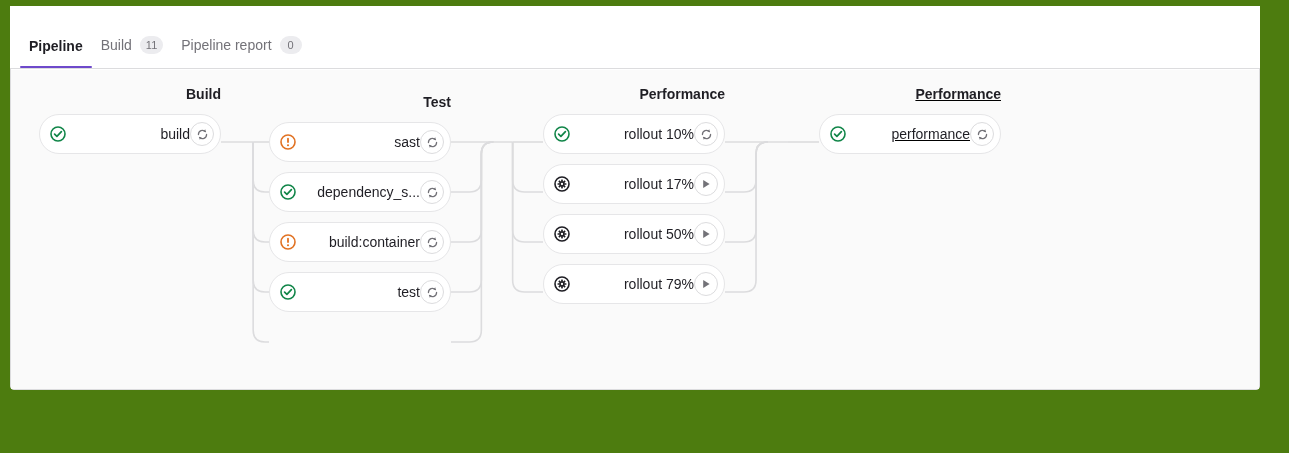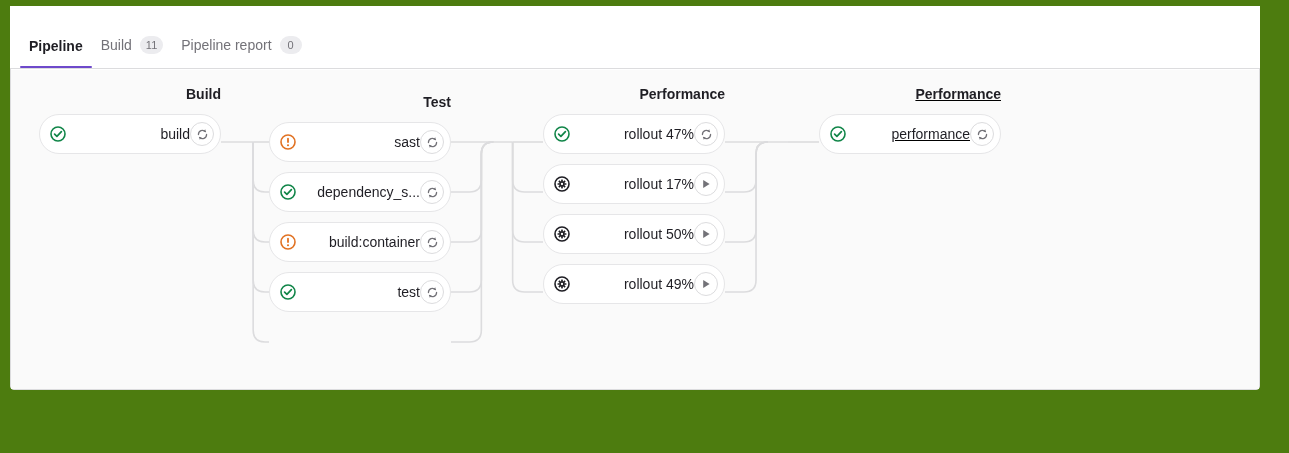--- a/index.html
+++ b/index.html
@@ -261,21 +261,21 @@
             </span>
        </div>
         </div>
         <div class="stage" style="left: 532px; top: 16px;">
           <div class="stage-title">Performance</div>
           <div class="job">
          <svg class="status-icon" viewBox="0 0 16 16">
       <circle cx="8" cy="8" r="7" fill="#fff" stroke="#108548" stroke-width="1.6"></circle>
       <path d="M4.6 8.2 L6.9 10.4 L11.4 5.7" fill="none" stroke="#108548" stroke-width="1.7" stroke-linecap="round" stroke-linejoin="round"></path>
     </svg>
-         <span class="job-name">rollout 47%</span>
+         <span class="job-name">rollout 10%</span>
          <span class="action-btn">
               <svg width="13" height="13" viewBox="0 0 16 16">
     <path d="M13 8a5 5 0 0 1-8.6 3.5" fill="none" stroke="#737278" stroke-width="1.6" stroke-linecap="round"></path>
     <path d="M3 8a5 5 0 0 1 8.6-3.5" fill="none" stroke="#737278" stroke-width="1.6" stroke-linecap="round"></path>
     <path d="M11.4 1.6 L12.1 4.8 L9 4.3 Z" fill="#737278"></path>
     <path d="M4.6 14.4 L3.9 11.2 L7 11.7 Z" fill="#737278"></path>
   </svg>
             </span>
        </div>
           <div class="job">
@@ -327,21 +327,21 @@
               <rect x="9.70" y="9.70" width="1.7" height="1.7" rx="0.35" fill="#1f1e24" transform="rotate(45 10.55 10.55)"></rect>
               <rect x="7.15" y="10.75" width="1.7" height="1.7" rx="0.35" fill="#1f1e24" transform="rotate(90 8.00 11.60)"></rect>
               <rect x="4.60" y="9.70" width="1.7" height="1.7" rx="0.35" fill="#1f1e24" transform="rotate(135 5.45 10.55)"></rect>
               <rect x="3.55" y="7.15" width="1.7" height="1.7" rx="0.35" fill="#1f1e24" transform="rotate(180 4.40 8.00)"></rect>
               <rect x="4.60" y="4.60" width="1.7" height="1.7" rx="0.35" fill="#1f1e24" transform="rotate(225 5.45 5.45)"></rect>
               <rect x="7.15" y="3.55" width="1.7" height="1.7" rx="0.35" fill="#1f1e24" transform="rotate(270 8.00 4.40)"></rect>
               <rect x="9.70" y="4.60" width="1.7" height="1.7" rx="0.35" fill="#1f1e24" transform="rotate(315 10.55 5.45)"></rect>
     <circle cx="8" cy="8" r="2.9" fill="#1f1e24"></circle>
     <circle cx="8" cy="8" r="1.15" fill="#fff"></circle>
   </svg>
-         <span class="job-name">rollout 49%</span>
+         <span class="job-name">rollout 79%</span>
          <span class="action-btn">
               <svg width="12" height="12" viewBox="0 0 12 12">
       <path d="M3.2 2.1 L9.6 6 L3.2 9.9 Z" fill="#737278"></path>
     </svg>
             </span>
        </div>
         </div>
         <div class="stage" style="left: 808px; top: 16px; text-decoration: underline;">
           <div class="stage-title">Performance</div>
           <div class="job">

